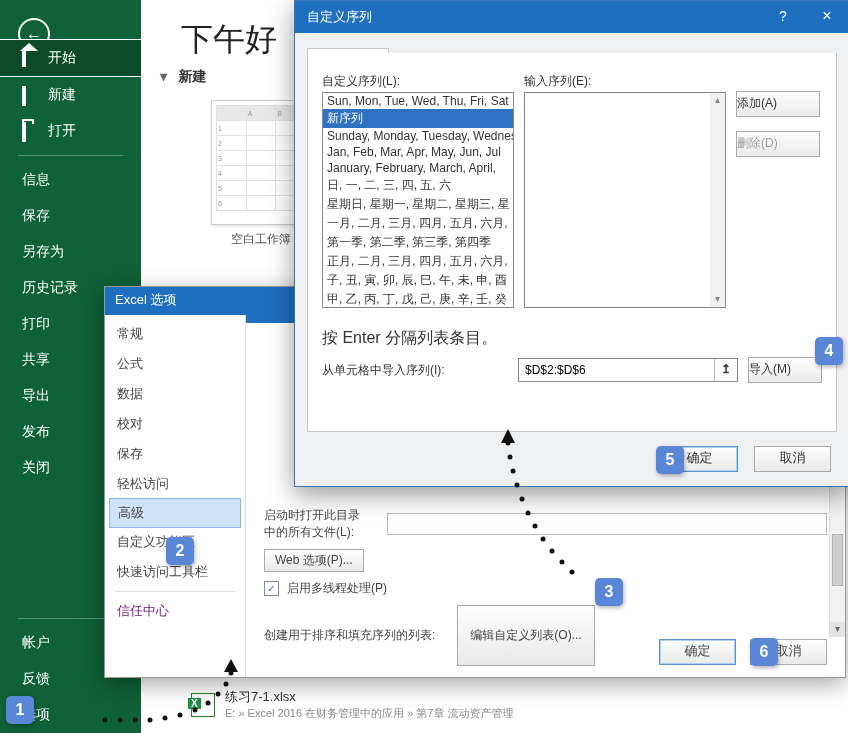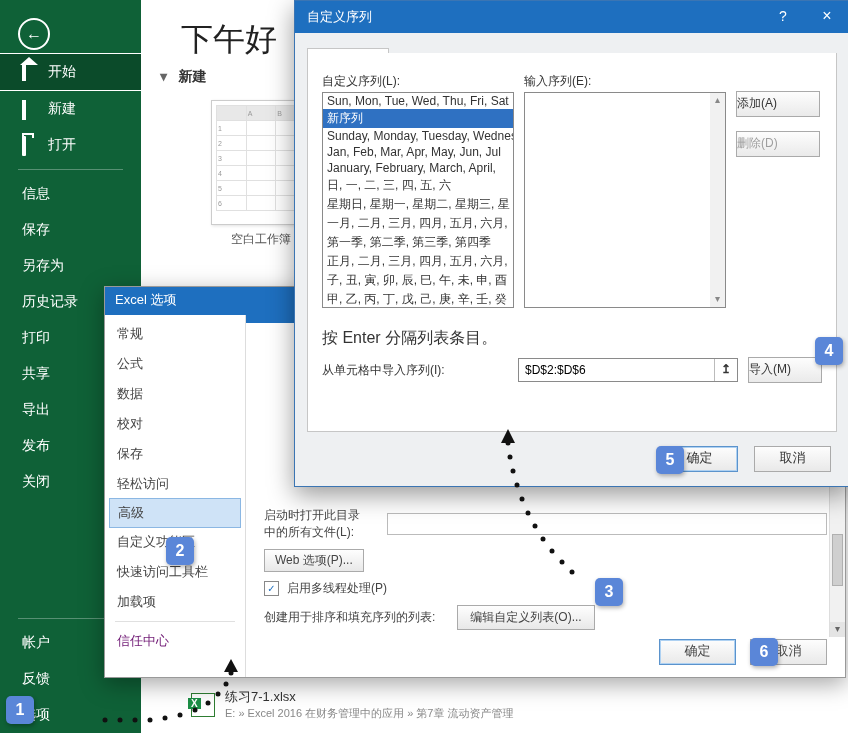--- a/index.html
+++ b/index.html
@@ -1,21 +1,21 @@
 <!DOCTYPE html>
 <html><head>
 <meta charset="utf-8">
 <style>
   html, body { margin:0; padding:0; font-family:"Microsoft YaHei","Segoe UI",Arial,sans-serif; font-size:12px; background:#fff; color:#333; }
   .stage { position:relative; width:848px; height:733px; overflow:hidden; }
 
   
   .sidebar { position:absolute; left:0; top:0; width:141px; height:733px; background:#0f6137; color:#fff; font-size:14px; }
   .back-circle { position:absolute; left:18px; top:18px; width:28px; height:28px; border:2px solid #fff; border-radius:50%; text-align:center; line-height:28px; font-size:16px; color:#fff; }
-  .side-list { position:absolute; left:0; top:54px; width:100%; }
+  .side-list { position:absolute; left:0; top:40px; width:100%; }
   .side-item { padding:9px 16px 9px 22px; display:flex; align-items:center; gap:12px; color:#fff; font-size:14px; }
   .side-item.active { background:#0b4b2a; border:1px solid #fff; border-left:none; border-right:none; margin-top:-1px;}
   .side-sep { border-top:1px solid rgba(255,255,255,0.3); margin:6px 18px; }
   .side-bottom { position:absolute; left:0; bottom:0; width:100%; }
   .ico { width:14px; height:14px; display:inline-block; }
   .ico-home { border:2px solid #fff; border-bottom:none; height:7px; width:10px; position:relative; }
   .ico-home::before { content:""; position:absolute; left:-4px; top:-8px; border-left:9px solid transparent; border-right:9px solid transparent; border-bottom:8px solid #fff; }
   .ico-doc { width:10px; height:13px; border:2px solid #fff; position:relative; }
   .ico-folder { width:14px; height:10px; border:2px solid #fff; border-radius:1px; position:relative; }
   .ico-folder::before { content:""; position:absolute; left:-2px; top:-5px; width:8px; height:3px; border:2px solid #fff; border-bottom:none;}
@@ -42,21 +42,21 @@
   .opt-nav { width:140px; border-right:1px solid #ddd; padding-top:4px; background:#fff; overflow:hidden;}
   .opt-nav-item { padding:6px 12px; font-size:13px; color:#444; }
   .opt-nav-item.sel { background:#cfe3f7; border:1px solid #8bb7e3; margin:-1px 4px; padding:5px 8px;}
   .opt-nav-sep { border-top:1px solid #e0e0e0; margin:4px 10px; }
   .opt-main { flex:1; position:relative; padding:14px 18px; font-size:12px; color:#444; }
   .opt-row { display:flex; align-items:center; gap:8px; margin:8px 0; }
   .opt-label { width:115px; }
   .opt-input-wide { flex:1; height:20px; border:1px solid #bbb; background:#fff; }
   .web-btn { border:1px solid #aaa; background:linear-gradient(#fefefe,#e8e8e8); padding:2px 10px; font-size:12px; }
   .chk { width:13px; height:13px; border:1px solid #888; background:#fff; display:inline-flex; align-items:center; justify-content:center; font-size:10px; color:#1e6fbf; }
-  .edit-list-btn { border:1px solid #aaa; background:linear-gradient(#fefefe,#e8e8e8); padding:3px 12px; font-size:12px; }
+  .edit-list-btn { border:1px solid #aaa; background:linear-gradient(#fefefe,#e8e8e8); padding:21px 12px; font-size:12px; }
   .opt-footer { position:absolute; right:18px; bottom:12px; display:flex; gap:14px; }
   .win-btn { width:75px; height:24px; border:1px solid #aaa; background:linear-gradient(#fdfdfd,#e9e9e9); font-size:13px; text-align:center; line-height:22px; }
   .win-btn.primary { border:1px solid #5b93cc; box-shadow: inset 0 0 0 1px #aed1f2; }
   .常 { position:absolute; right:6px; top:52px; border:1px solid #bbb; background:linear-gradient(#fdfdfd,#ececec); padding:3px 8px; font-size:12px; color:#555; border-radius:2px 0 0 2px; }
   .opt-scroll { position:absolute; right:0; top:28px; bottom:40px; width:15px; background:#f1f1f1; border-left:1px solid #ddd;}
   .opt-scroll .arr { height:15px; text-align:center; line-height:13px; color:#666; font-size:10px; background:#e4e4e4;}
   .opt-scroll .track { position:absolute; top:15px; bottom:15px; left:0; right:0;}
   .opt-scroll .thumb-sb { position:absolute; left:2px; right:2px; top:70%; height:50px; background:#cfcfcf; border:1px solid #b0b0b0;}
 
   
@@ -224,21 +224,20 @@
       <div class="opt-nav">
         <div class="opt-nav-item">常规</div>
         <div class="opt-nav-item">公式</div>
         <div class="opt-nav-item">数据</div>
         <div class="opt-nav-item">校对</div>
         <div class="opt-nav-item">保存</div>
         <div class="opt-nav-item">轻松访问</div>
         <div class="opt-nav-item sel">高级</div>
         <div class="opt-nav-item">自定义功能区</div>
         <div class="opt-nav-item">快速访问工具栏</div>
-        <div class="opt-nav-item">加载项</div>
         <div class="opt-nav-sep"></div>
         <div class="opt-nav-item" style="color:#701a75;">信任中心</div>
       </div>
       <div class="opt-main">
         <div class="常">常</div>
 
         <div style="height:170px;"></div>
 
         <div class="opt-row">
           <div class="opt-label">

